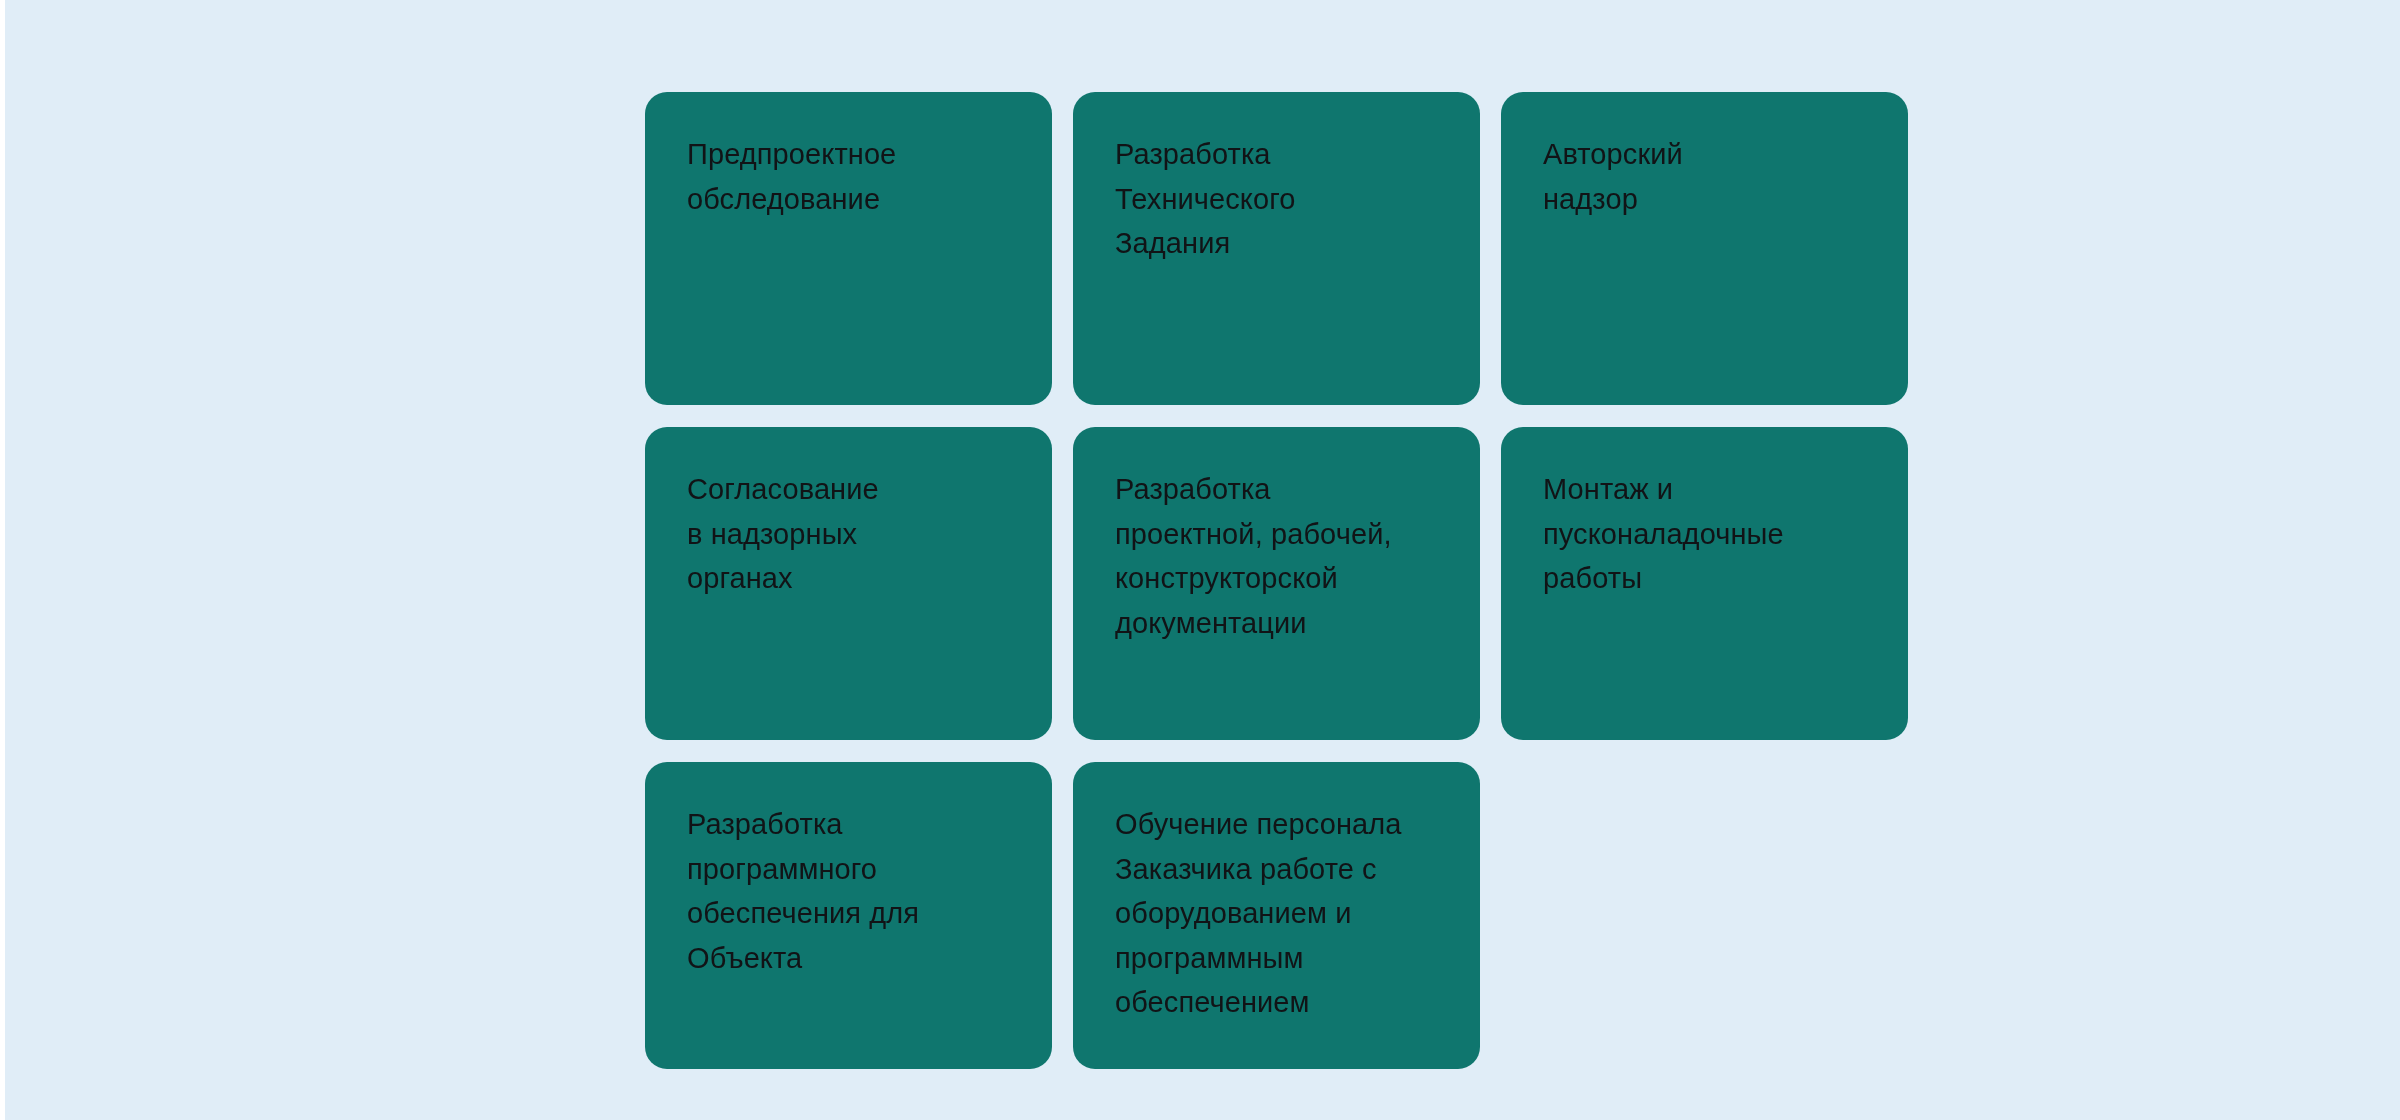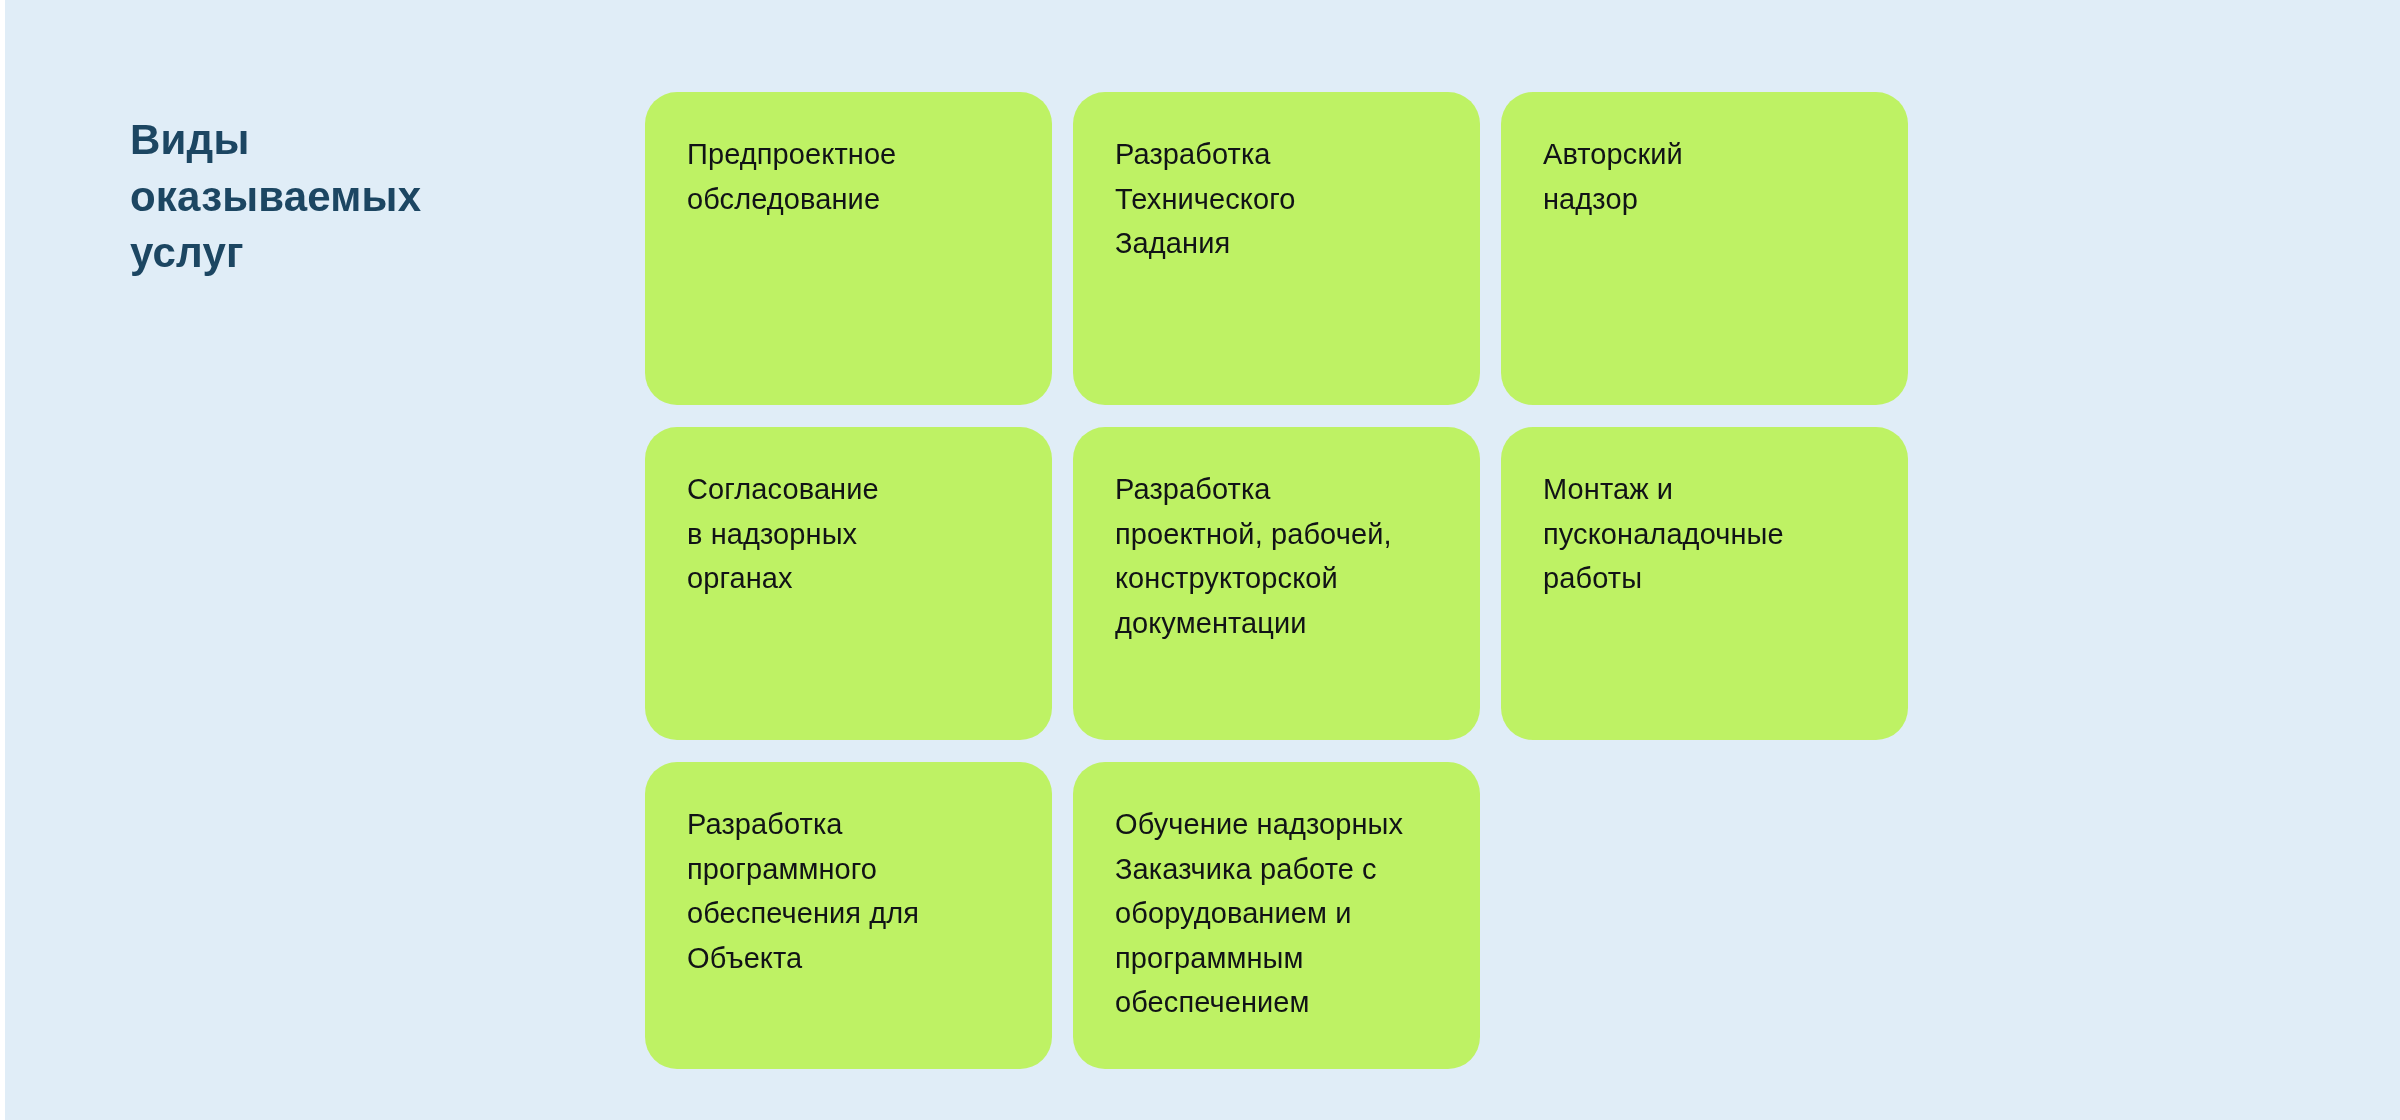--- a/index.html
+++ b/index.html
@@ -46,22 +46,22 @@
     width: 1258px;
     display: grid;
     grid-template-columns: repeat(3, 407px);
     column-gap: 21px;
     grid-auto-rows: min-content;
     row-gap: 22px;
   }
 
   .card {
     box-sizing: border-box;
-    background: #bef264;
-    border-radius: 32px;
+    background: #0f766e;
+    border-radius: 22px;
     padding: 40px 42px 44px 42px;
   }
 
   .card.row-1 { min-height: 260px; }
   .card.row-2 { min-height: 313px; }
   .card.row-3 { min-height: 302px; }
 
   .card-text {
     font-size: 29px;
     line-height: 44.5px;
@@ -76,23 +76,20 @@
     border-radius: 0;
     padding: 0;
     min-height: 0;
   }
 </style>
 </head>
 <body>
 
 <div class="slide">
 
-  <div class="section-title">Виды
-оказываемых
-услуг</div>
 
   <div class="cards-grid">
 
     <div class="card row-1">
       <div class="card-text">Предпроектное
 обследование</div>
     </div>
 
     <div class="card row-1">
       <div class="card-text">Разработка
@@ -125,21 +122,21 @@
     </div>
 
     <div class="card row-3">
       <div class="card-text">Разработка
 программного
 обеспечения для
 Объекта</div>
     </div>
 
     <div class="card row-3">
-      <div class="card-text">Обучение надзорных
+      <div class="card-text">Обучение персонала
 Заказчика работе с
 оборудованием и
 программным
 обеспечением</div>
     </div>
 
     <div class="card placeholder"></div>
 
   </div>
 

